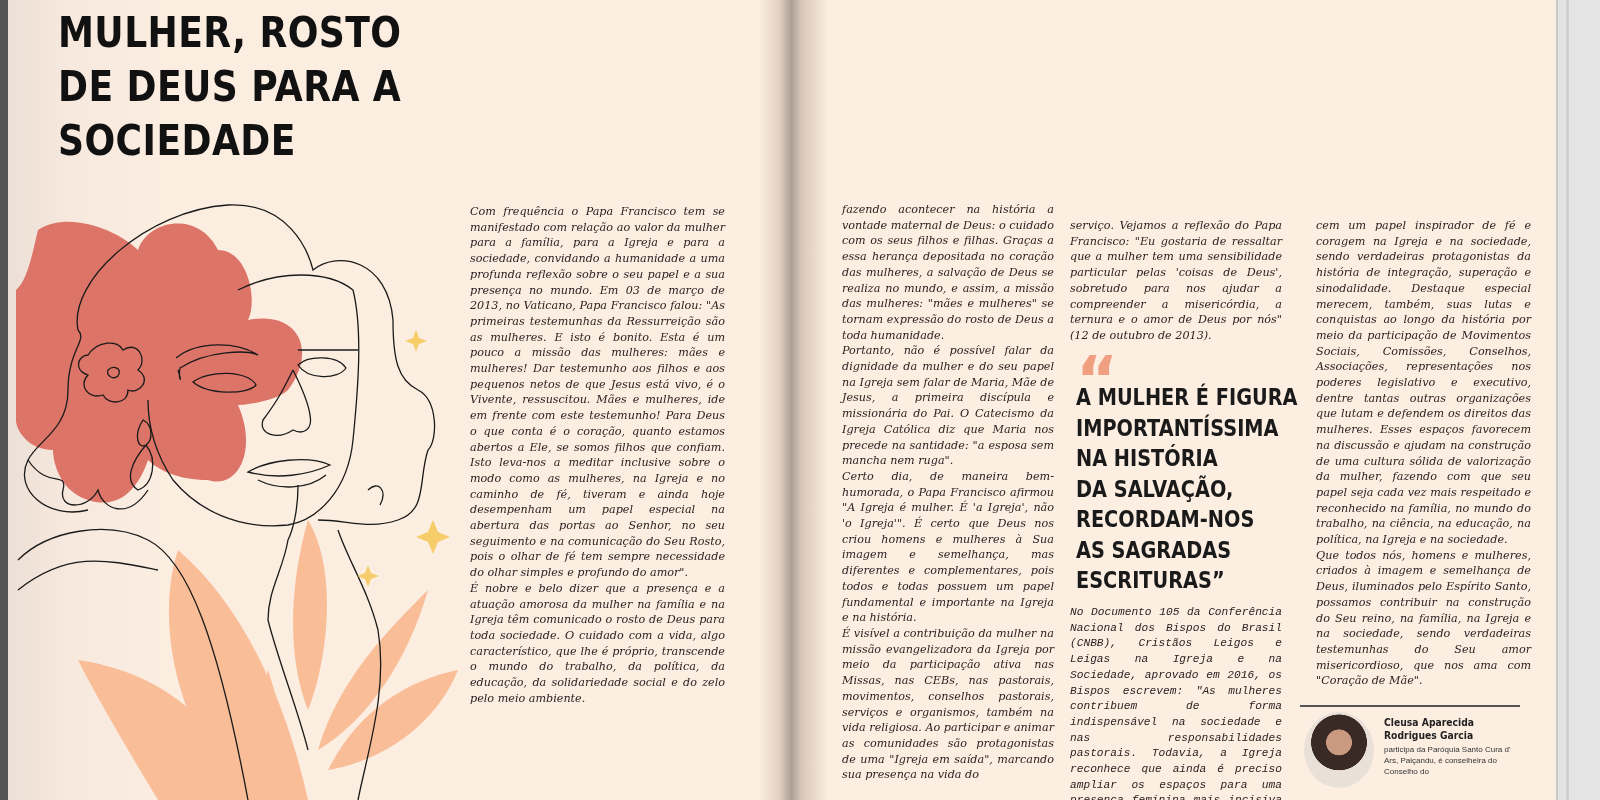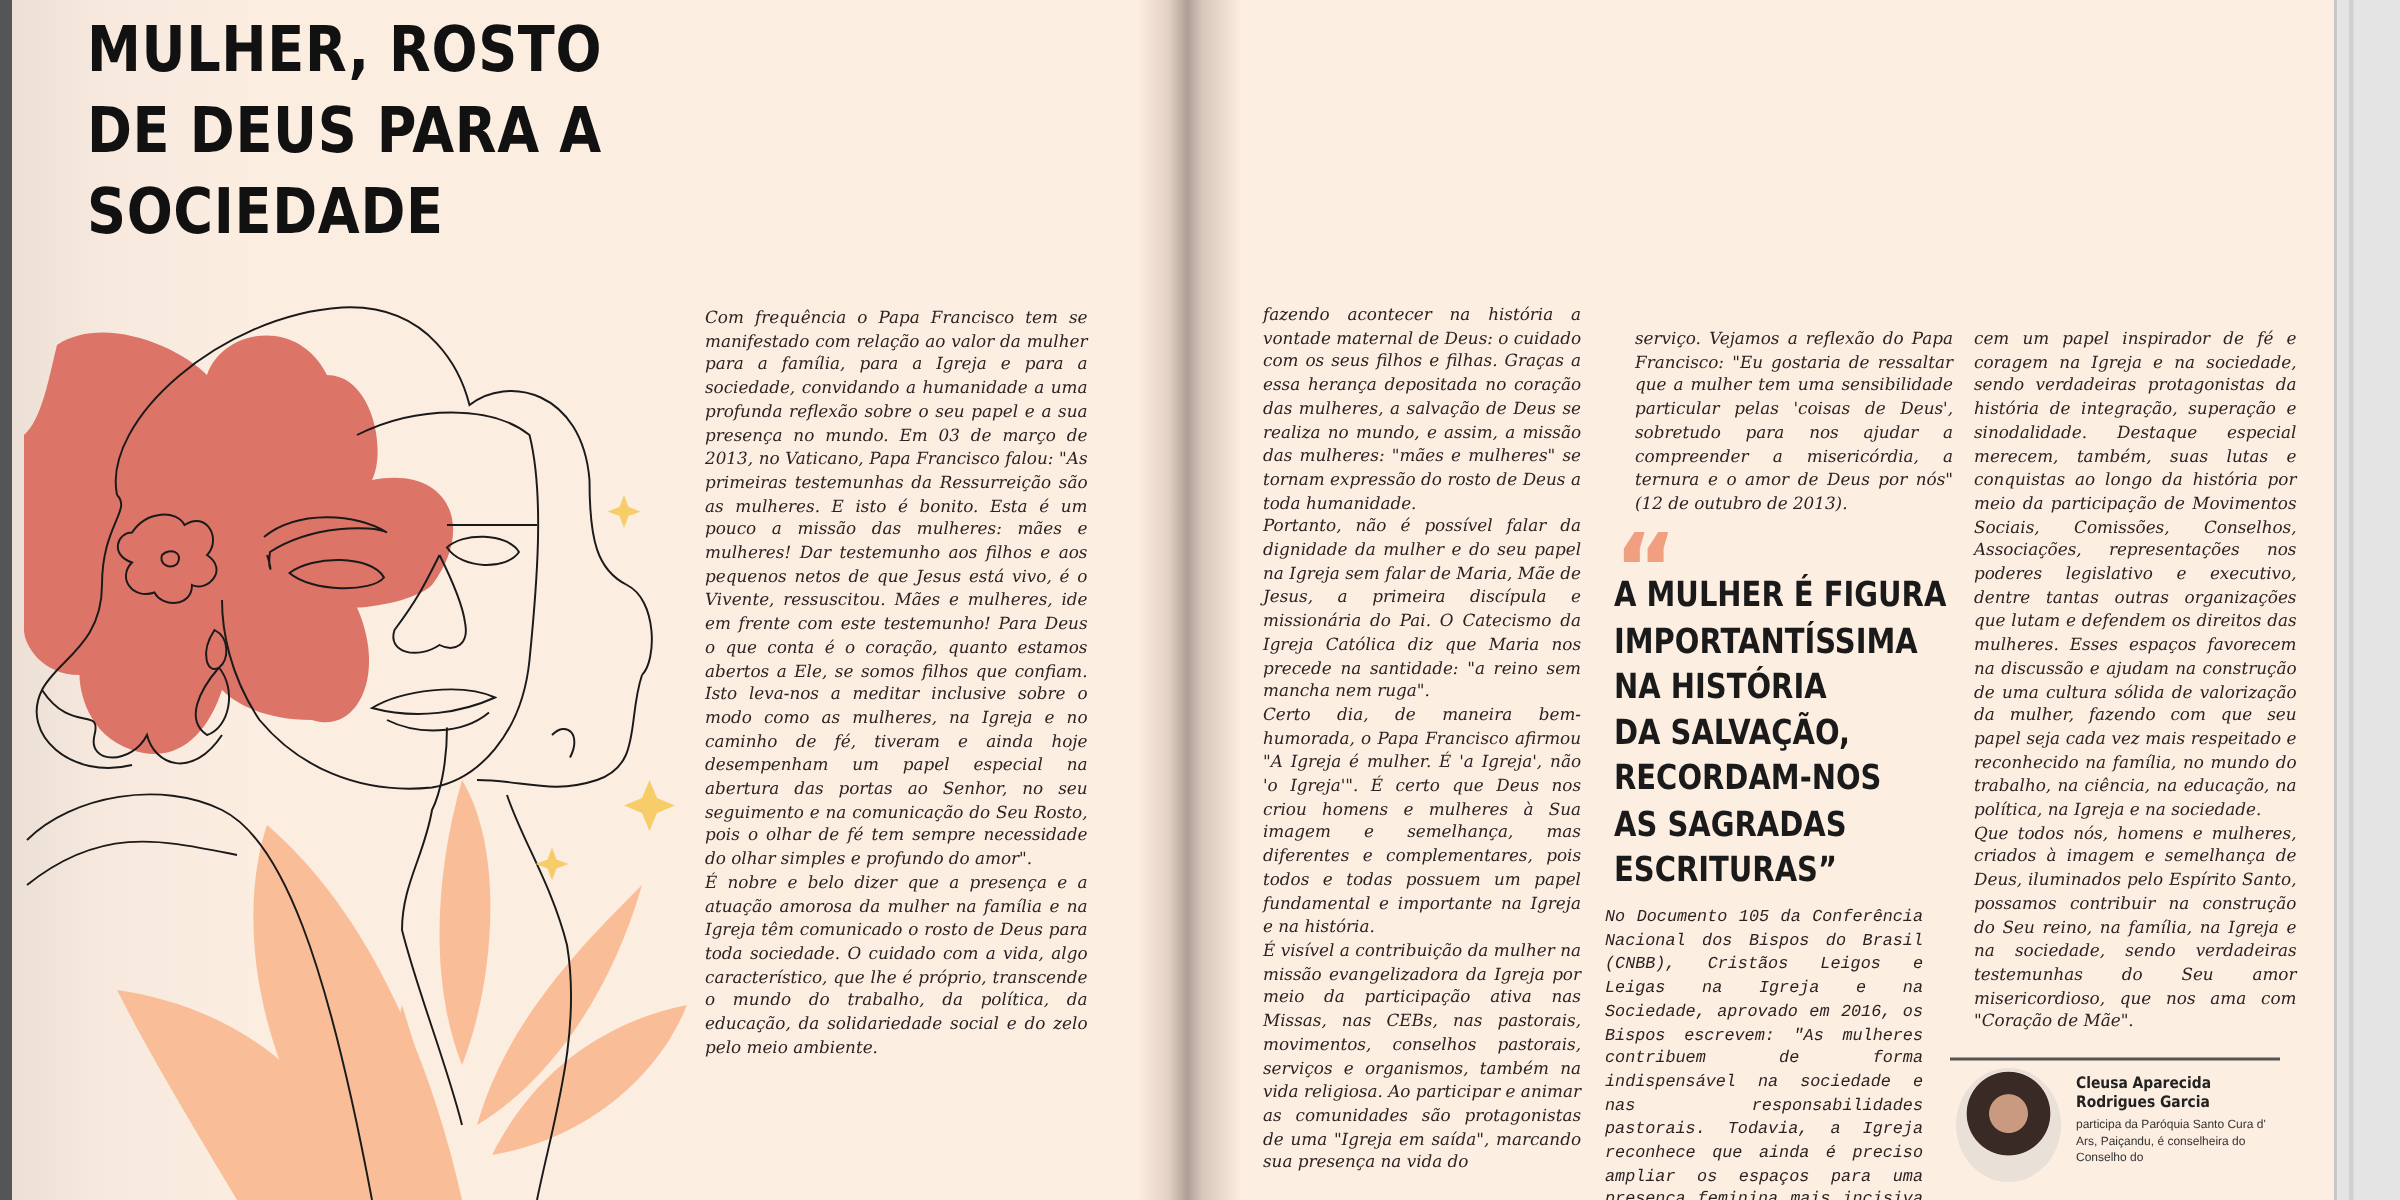--- a/index.html
+++ b/index.html
@@ -12,21 +12,21 @@
      background:linear-gradient(90deg,rgba(253,238,226,0) 0%,rgba(200,180,165,0.5) 30%,rgba(160,145,135,0.85) 48%,rgba(190,172,160,0.6) 62%,rgba(253,238,226,0) 100%); }
   .page-right { position:absolute; left:800px; top:0; width:748px; height:800px; background:#fdeee2; }
   .title { position:absolute; left:50px; top:6px; margin:0; font-family:"DejaVu Sans", sans-serif; font-weight:bold;
      font-size:42px; line-height:54px; letter-spacing:0.5px; color:#111; text-transform:uppercase; transform:scaleX(0.86); transform-origin:left top; width:460px; }
   .title span { display:block; }
   .illus { position:absolute; left:0; top:190px; width:460px; height:610px; }
   .col { position:absolute; font-style:italic; font-size:11.2px; line-height:15.7px; color:#2a2322; text-align:justify; hyphens:auto; }
   .col p { margin:0; }
   .c1 { left:462px; top:204px; width:255px; }
   .c2 { left:842px; top:202px; width:212px; }
-  .c3 { left:1070px; top:218px; width:212px;margin-left:20px; }
+  .c3 { left:1070px; top:218px; width:212px; }
   .c4 { left:1300px; top:218px; width:215px;margin-left:16px; }
   .quote-mark { position:absolute; left:1076px; top:348px; font-family:"DejaVu Sans", sans-serif; font-weight:bold; font-size:64px; line-height:64px; color:#f0a080; }
   .pull-quote { position:absolute; left:1076px; top:382px; width:240px; font-family:"DejaVu Sans", sans-serif; font-weight:bold;
      font-size:23px; line-height:30.5px; color:#1a1a1a; transform:scaleX(0.84); transform-origin:left top; }
   .pull-quote span { display:block; white-space:nowrap; }
   .c3b { left:1070px; top:605px; width:212px;font-family:Liberation Mono, monospace; }
   .divider { position:absolute; left:1300px; top:705px; width:220px; height:2px; background:#555; }
   .avatar { position:absolute; left:1304px; top:712px; width:70px; height:76px; border-radius:50%; overflow:hidden;
      background:radial-gradient(circle at 50% 40%, #c99a80 0 22%, #3a2a25 23% 48%, #e9e0d8 49% 100%); }
   .author-name { position:absolute; left:1384px; top:716px; font-family:"DejaVu Sans", sans-serif; font-weight:bold; font-size:10.5px; line-height:13px; color:#222; transform:scaleX(0.88); transform-origin:left top; }
@@ -95,21 +95,21 @@
     <div class="col c1">
       <p>Com frequência o Papa Francisco tem se manifestado com relação ao valor da mulher para a família, para a Igreja e para a sociedade, convidando a humanidade a uma profunda reflexão sobre o seu papel e a sua presença no mundo. Em 03 de março de 2013, no Vaticano, Papa Francisco falou: "As primeiras testemunhas da Ressurreição são as mulheres. E isto é bonito. Esta é um pouco a missão das mulheres: mães e mulheres! Dar testemunho aos filhos e aos pequenos netos de que Jesus está vivo, é o Vivente, ressuscitou. Mães e mulheres, ide em frente com este testemunho! Para Deus o que conta é o coração, quanto estamos abertos a Ele, se somos filhos que confiam. Isto leva-nos a meditar inclusive sobre o modo como as mulheres, na Igreja e no caminho de fé, tiveram e ainda hoje desempenham um papel especial na abertura das portas ao Senhor, no seu seguimento e na comunicação do Seu Rosto, pois o olhar de fé tem sempre necessidade do olhar simples e profundo do amor".</p>
       <p>É nobre e belo dizer que a presença e a atuação amorosa da mulher na família e na Igreja têm comunicado o rosto de Deus para toda sociedade. O cuidado com a vida, algo característico, que lhe é próprio, transcende o mundo do trabalho, da política, da educação, da solidariedade social e do zelo pelo meio ambiente.</p>
     </div>
   </div>
 
   <div class="page-right"></div>
 
   <div class="col c2" style="left:834px">
     <p>fazendo acontecer na história a vontade maternal de Deus: o cuidado com os seus filhos e filhas. Graças a essa herança depositada no coração das mulheres, a salvação de Deus se realiza no mundo, e assim, a missão das mulheres: "mães e mulheres" se tornam expressão do rosto de Deus a toda humanidade.</p>
-    <p>Portanto, não é possível falar da dignidade da mulher e do seu papel na Igreja sem falar de Maria, Mãe de Jesus, a primeira discípula e missionária do Pai. O Catecismo da Igreja Católica diz que Maria nos precede na santidade: "a reino sem mancha nem ruga".</p>
+    <p>Portanto, não é possível falar da dignidade da mulher e do seu papel na Igreja sem falar de Maria, Mãe de Jesus, a primeira discípula e missionária do Pai. O Catecismo da Igreja Católica diz que Maria nos precede na santidade: "a esposa sem mancha nem ruga".</p>
     <p>Certo dia, de maneira bem-humorada, o Papa Francisco afirmou "A Igreja é mulher. É 'a Igreja', não 'o Igreja'". É certo que Deus nos criou homens e mulheres à Sua imagem e semelhança, mas diferentes e complementares, pois todos e todas possuem um papel fundamental e importante na Igreja e na história.</p>
     <p>É visível a contribuição da mulher na missão evangelizadora da Igreja por meio da participação ativa nas Missas, nas CEBs, nas pastorais, movimentos, conselhos pastorais, serviços e organismos, também na vida religiosa. Ao participar e animar as comunidades são protagonistas de uma "Igreja em saída", marcando sua presença na vida do</p>
   </div>
 
   <div class="col c3" style="left:1062px">
     <p>serviço. Vejamos a reflexão do Papa Francisco: "Eu gostaria de ressaltar que a mulher tem uma sensibilidade particular pelas 'coisas de Deus', sobretudo para nos ajudar a compreender a misericórdia, a ternura e o amor de Deus por nós" (12 de outubro de 2013).</p>
   </div>
 
   <div class="quote-mark" style="left:1068px">“</div>
   <div class="pull-quote" style="left:1068px">

